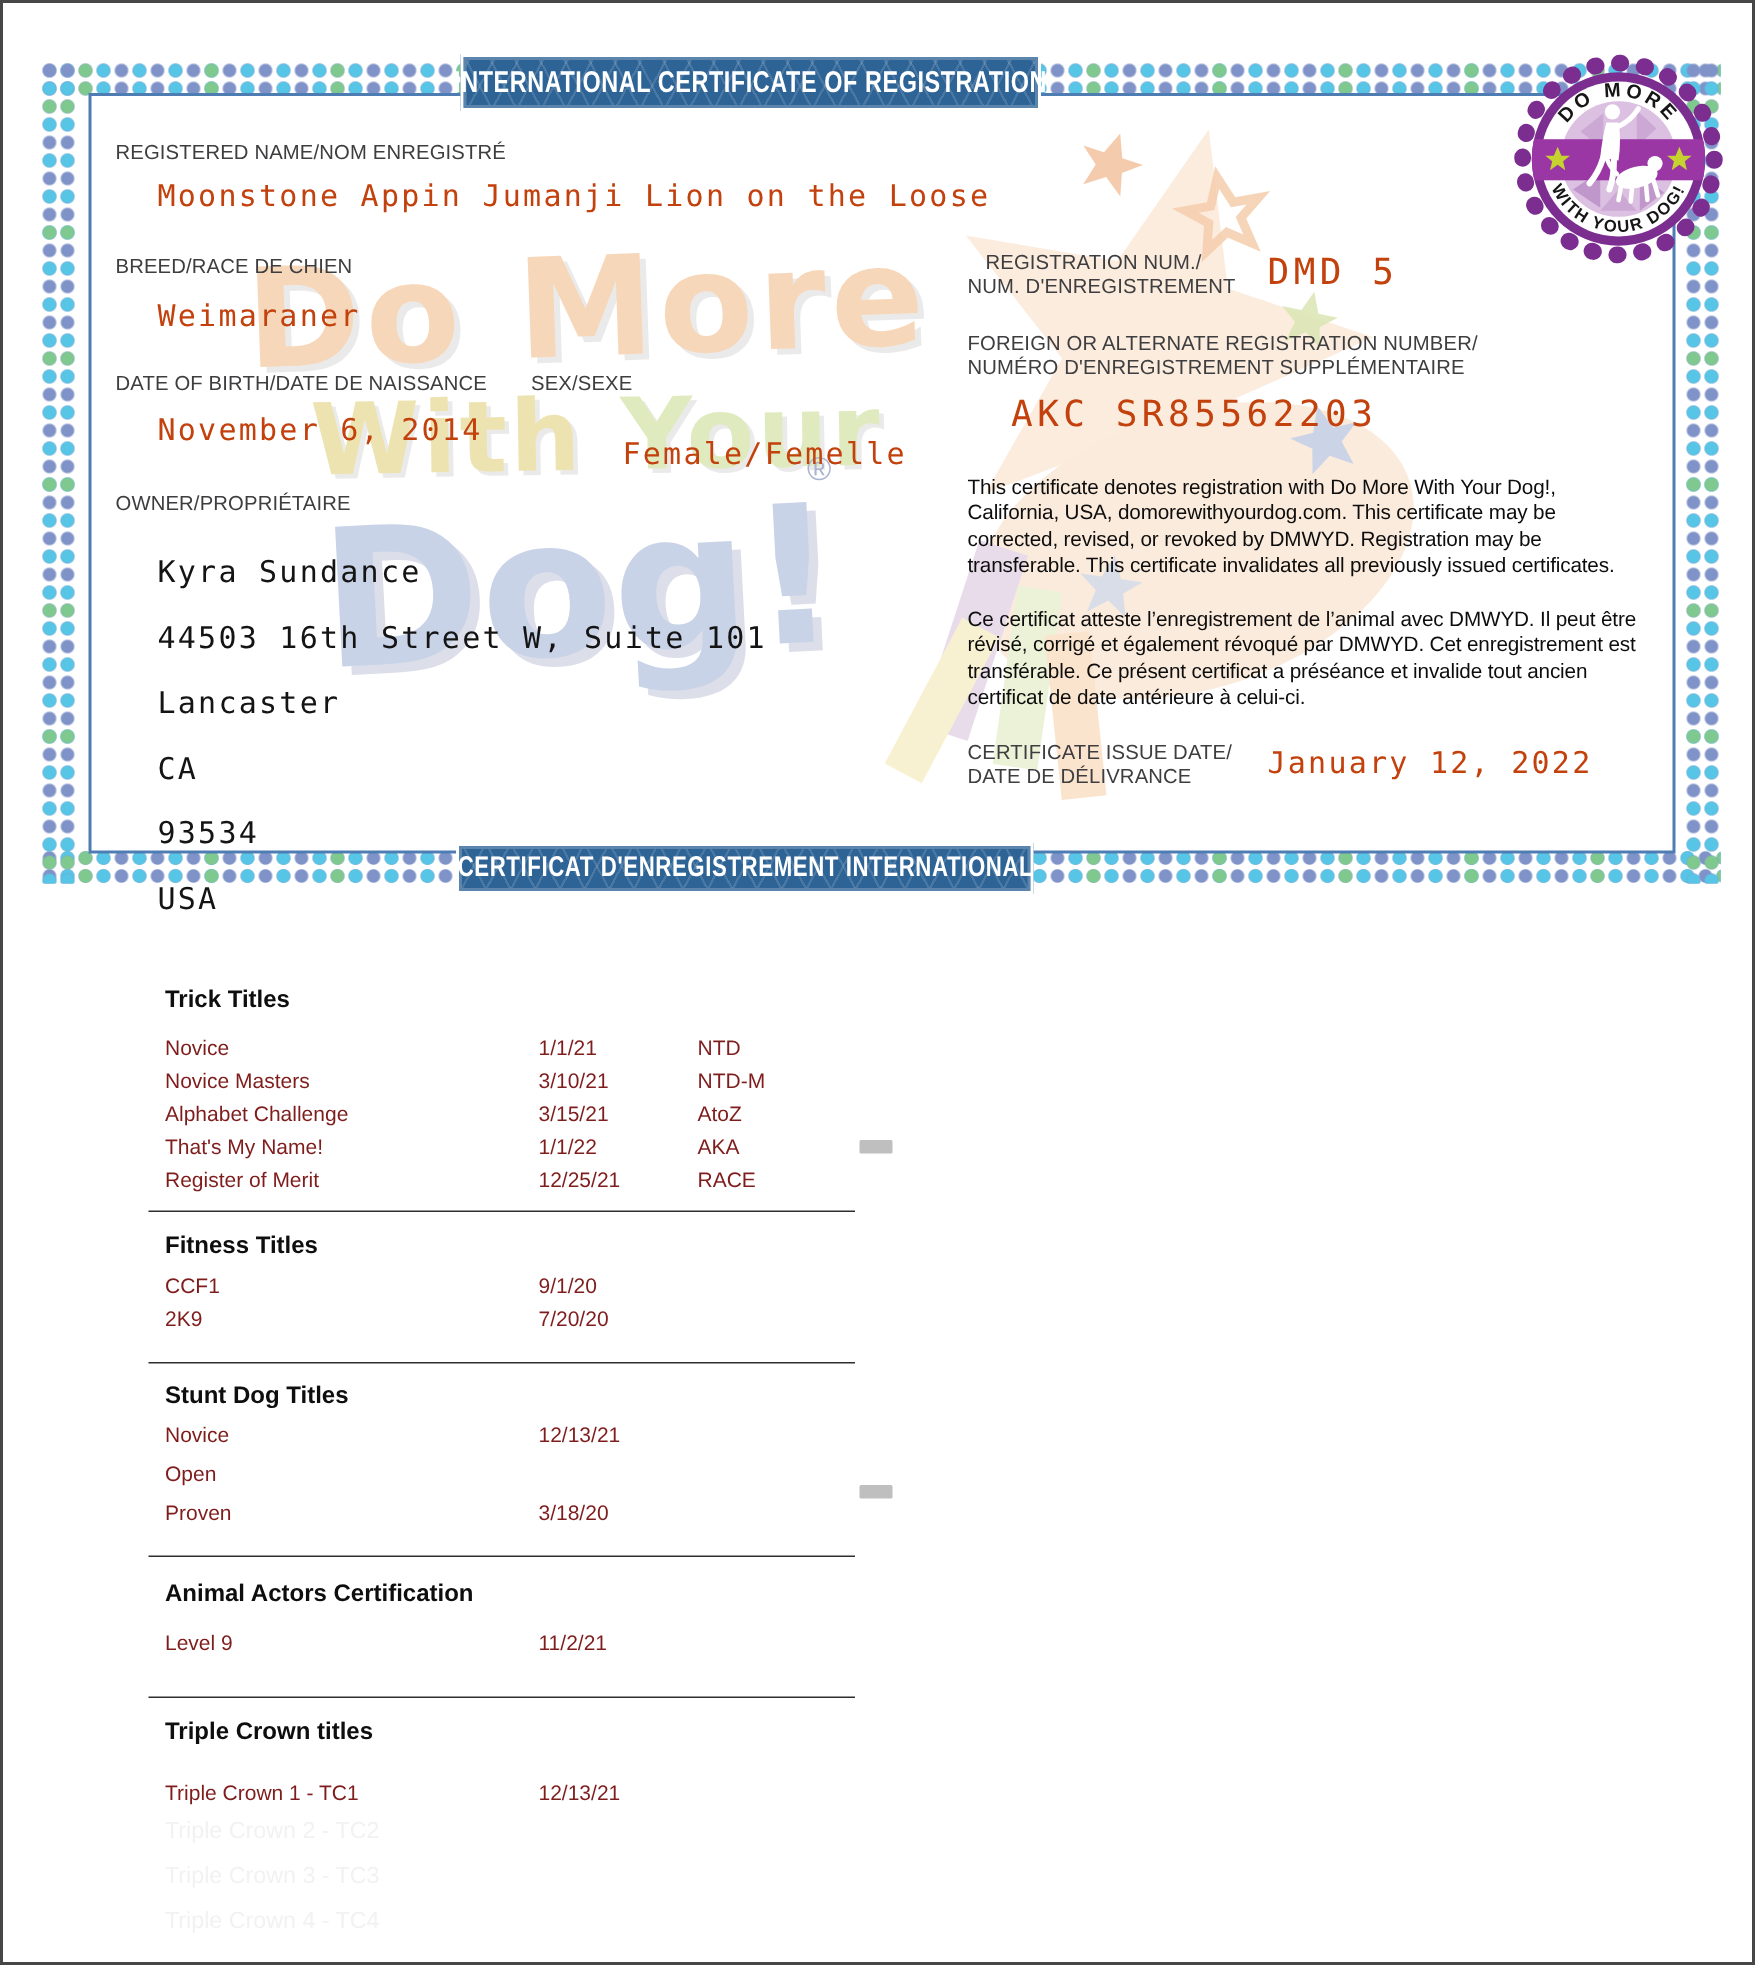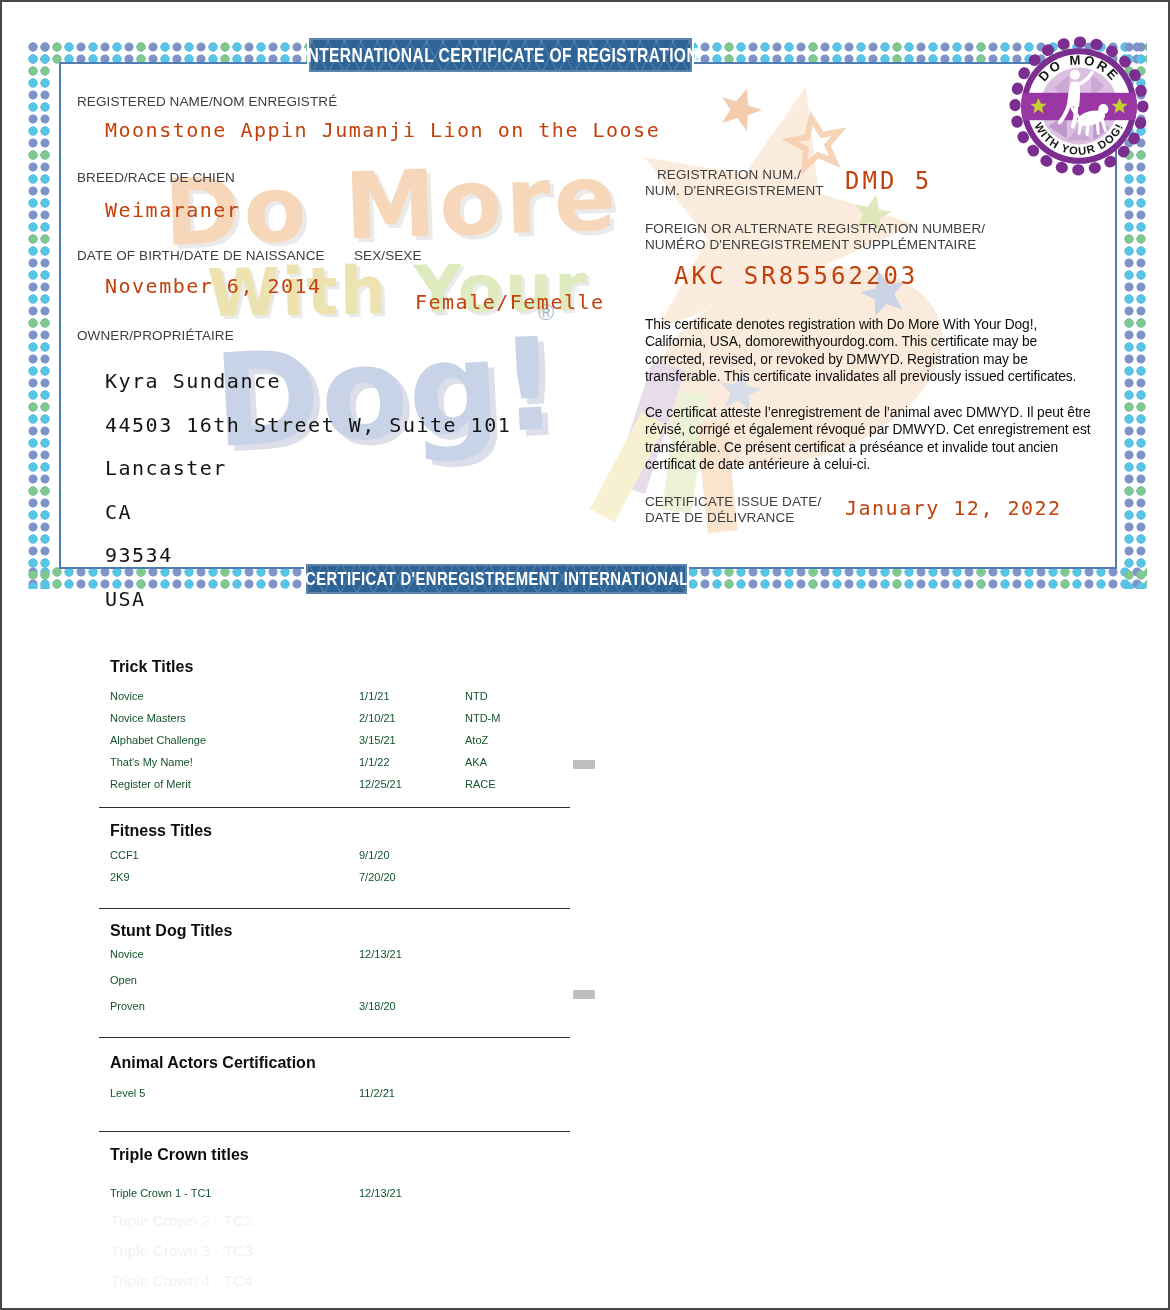--- a/index.html
+++ b/index.html
@@ -48,21 +48,21 @@
   .owner-lines{position:absolute;left:103px;top:352px;z-index:3;}
   .owner-lines div{font-family:"DejaVu Sans Mono",monospace;font-size:20px;letter-spacing:1.5px;
     color:#141414;height:28.6px;white-space:nowrap;margin-top:15px;}
   .legal{position:absolute;left:643px;z-index:3;font-size:13.8px;line-height:17.4px;
     color:#0d0d0d;letter-spacing:-.1px;}
   .legal div{white-space:nowrap;}
   
   .seal{position:absolute;left:1006px;top:33px;z-index:5;}
   
   .t-heading{position:absolute;left:108px;font-size:16px;font-weight:bold;color:#0e0e0e;z-index:3;white-space:nowrap;}
-  .t-row{position:absolute;left:108px;width:470px;font-size:11px;color:#14532d;z-index:3;white-space:nowrap;}
+  .t-row{position:absolute;left:108px;width:470px;font-size:14px;color:#7f1d1d;z-index:3;white-space:nowrap;}
   .t-date{position:absolute;left:249px;} .t-abbr{position:absolute;left:355px;}
   .t-rule{position:absolute;left:97px;width:471px;height:1px;background:#2e2e2e;z-index:3;}
   .t-faint{position:absolute;left:108px;font-size:15.5px;color:#f3f1f2;z-index:3;white-space:nowrap;}
   .gray-marker{position:absolute;left:571px;width:22px;height:9px;background:#bfbfbf;border-radius:1px;z-index:3;}
 </style>
 </head>
 <body>
 
 <div class="page">
 
@@ -192,36 +192,36 @@
       <textPath href="#arcTop" startOffset="50%" text-anchor="middle">DO MORE</textPath>
     </text>
     <text font-family="Liberation Sans,sans-serif" font-size="11" font-weight="bold" letter-spacing="1.2" fill="#161616">
       <textPath href="#arcBot" startOffset="50%" text-anchor="middle">WITH YOUR DOG!</textPath>
     </text>
   </svg>
 
   <div id="titles-root">
       <div class="t-heading" style="top: 656px;">Trick Titles</div>
       <div class="t-row" style="top: 688px;"><span>Novice</span><span class="t-date">1/1/21</span><span class="t-abbr">NTD</span></div>
-      <div class="t-row" style="top: 710px;"><span>Novice Masters</span><span class="t-date">2/10/21</span><span class="t-abbr">NTD-M</span></div>
+      <div class="t-row" style="top: 710px;"><span>Novice Masters</span><span class="t-date">3/10/21</span><span class="t-abbr">NTD-M</span></div>
       <div class="t-row" style="top: 732px;"><span>Alphabet Challenge</span><span class="t-date">3/15/21</span><span class="t-abbr">AtoZ</span></div>
       <div class="t-row" style="top: 754px;"><span>That's My Name!</span><span class="t-date">1/1/22</span><span class="t-abbr">AKA</span></div>
       <div class="t-row" style="top: 776px;"><span>Register of Merit</span><span class="t-date">12/25/21</span><span class="t-abbr">RACE</span></div>
       <div class="t-rule" style="top: 805px;"></div>
       <div class="t-heading" style="top: 820px;">Fitness Titles</div>
       <div class="t-row" style="top: 847px;"><span>CCF1</span><span class="t-date">9/1/20</span><span class="t-abbr"></span></div>
       <div class="t-row" style="top: 869px;"><span>2K9</span><span class="t-date">7/20/20</span><span class="t-abbr"></span></div>
       <div class="t-rule" style="top: 906px;"></div>
       <div class="t-heading" style="top: 920px;">Stunt Dog Titles</div>
       <div class="t-row" style="top: 946px;"><span>Novice</span><span class="t-date">12/13/21</span><span class="t-abbr"></span></div>
       <div class="t-row" style="top: 972px;"><span>Open</span><span class="t-date"></span><span class="t-abbr"></span></div>
       <div class="t-row" style="top: 998px;"><span>Proven</span><span class="t-date">3/18/20</span><span class="t-abbr"></span></div>
       <div class="t-rule" style="top: 1035px;"></div>
       <div class="t-heading" style="top: 1052px;">Animal Actors Certification</div>
-      <div class="t-row" style="top: 1085px;"><span>Level 5</span><span class="t-date">11/2/21</span><span class="t-abbr"></span></div>
+      <div class="t-row" style="top: 1085px;"><span>Level 9</span><span class="t-date">11/2/21</span><span class="t-abbr"></span></div>
       <div class="t-rule" style="top: 1129px;"></div>
       <div class="t-heading" style="top: 1144px;">Triple Crown titles</div>
       <div class="t-row" style="top: 1185px;"><span>Triple Crown 1 - TC1</span><span class="t-date">12/13/21</span><span class="t-abbr"></span></div>
       <div class="t-faint" style="top: 1210px;">Triple Crown 2 - TC2</div>
       <div class="t-faint" style="top: 1240px;">Triple Crown 3 - TC3</div>
       <div class="t-faint" style="top: 1270px;">Triple Crown 4 - TC4</div>
     </div>
 
   <div class="gray-marker" style="top:758px;"></div>
   <div class="gray-marker" style="top:988px;"></div>

